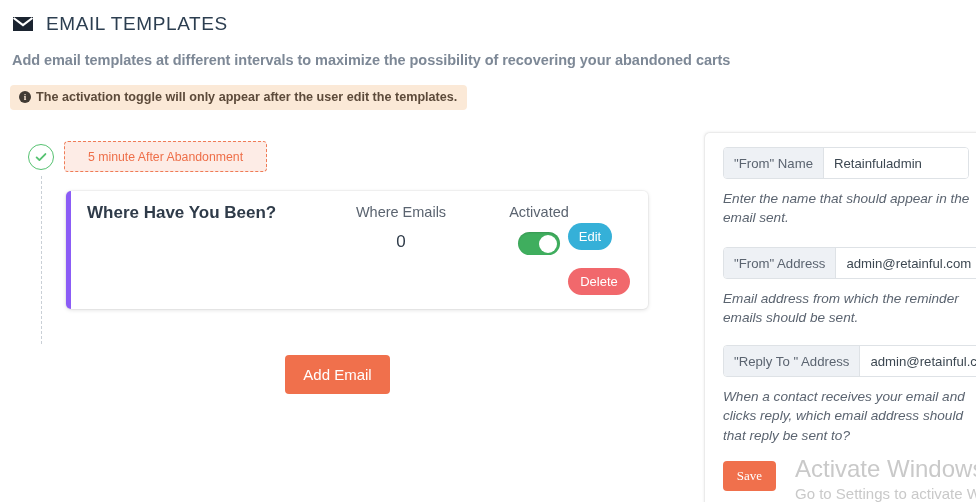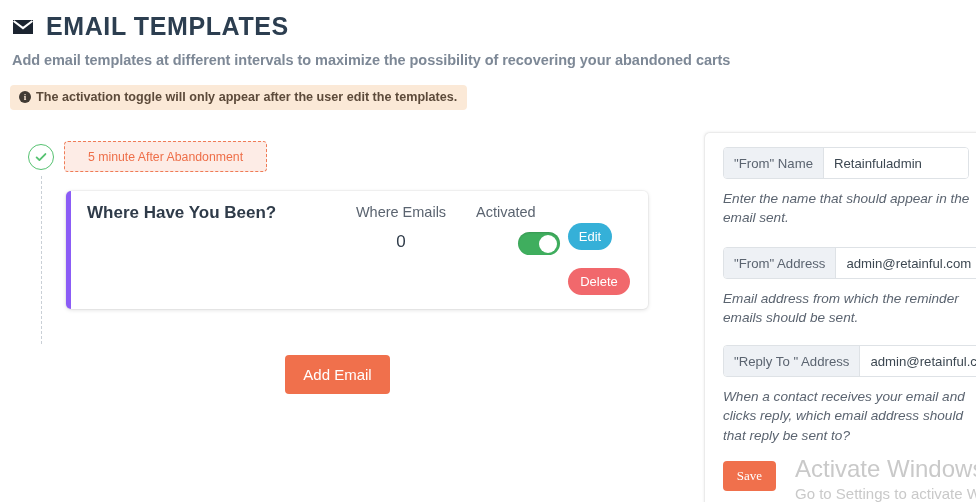--- a/index.html
+++ b/index.html
@@ -22,22 +22,22 @@
   .hdr {
     position: absolute;
     left: 12px;
     top: 14px;
     display: flex;
     align-items: center;
     gap: 12px;
   }
   .hdr-icon { width: 22px; height: 16px; display: block; }
   .hdr-title {
-    font-size: 25px;
-    font-weight: 700;
+    font-size: 19px;
+    font-weight: 400;
     letter-spacing: .6px;
     color: #2c3e50;
     line-height: 1;
   }
 
   .subtitle {
     position: absolute;
     left: 12px;
     top: 52px;
     font-size: 14.5px;
@@ -154,20 +154,21 @@
   }
   .col-val {
     font-size: 17px;
     color: #2f3b49;
   }
   .col-act {
     position: absolute;
     left: 405px;
     top: 13px;
     width: 126px;
+    text-align: center;
   }
   .toggle {
     margin: 0 auto;
     width: 42px;
     height: 23px;
     border-radius: 12px;
     background: #3fae5e;
     position: relative;
     display: block;
     box-shadow: inset 0 1px 2px rgba(0,0,0,.13);

